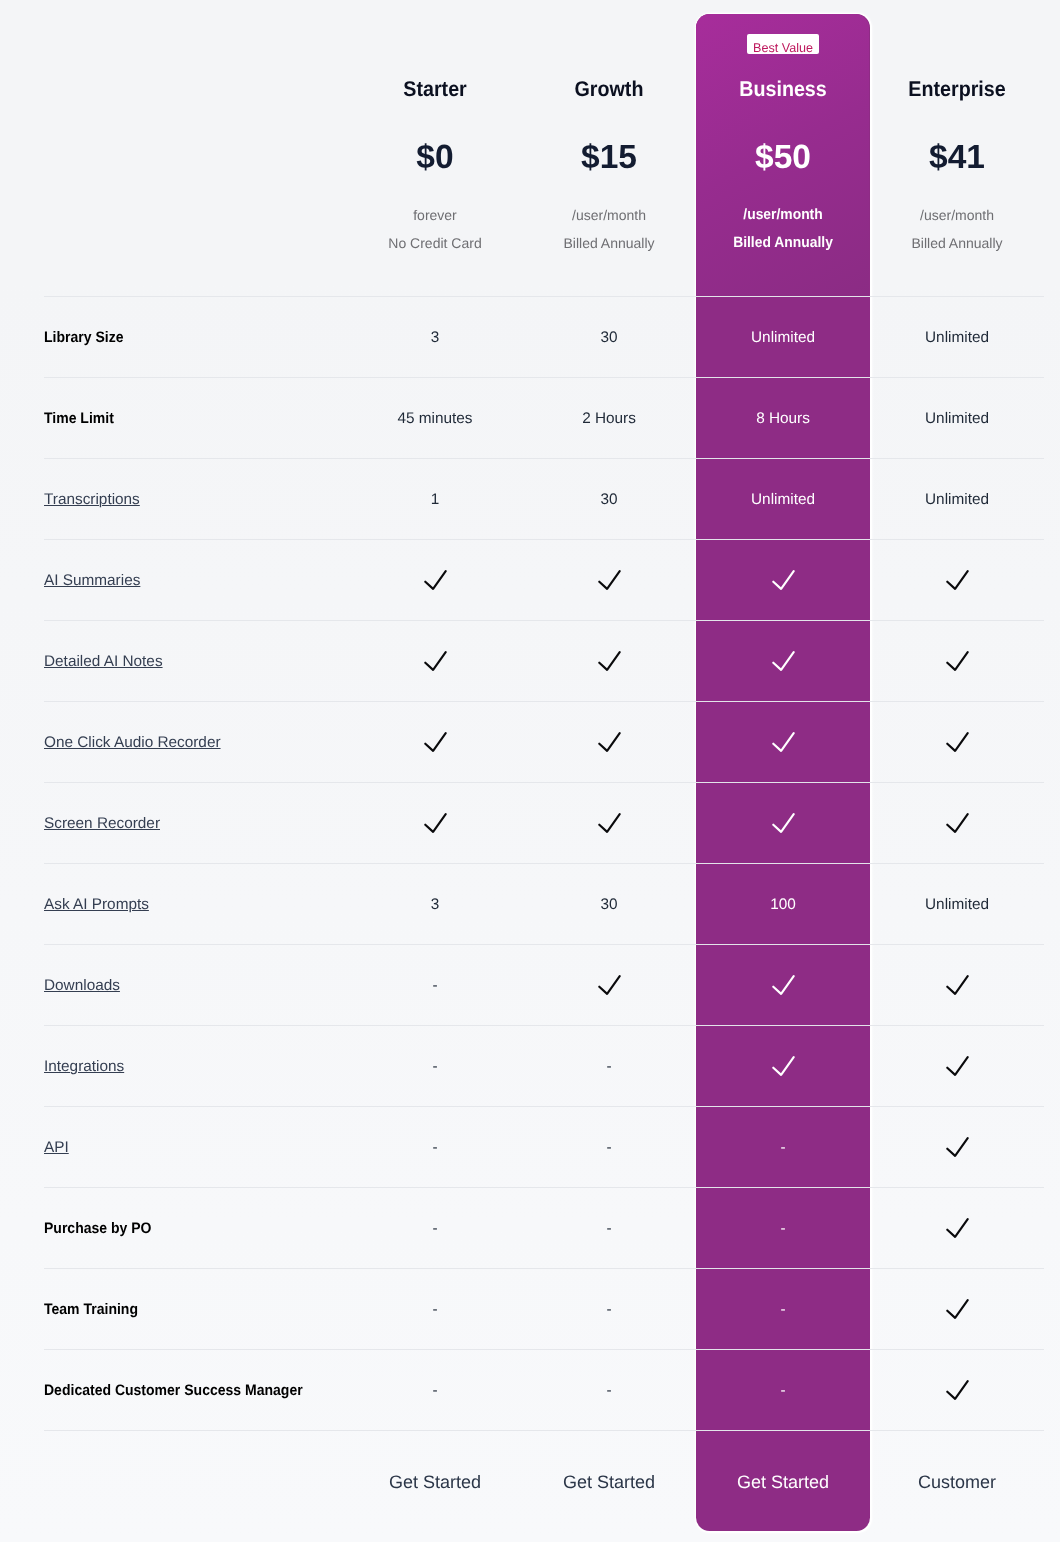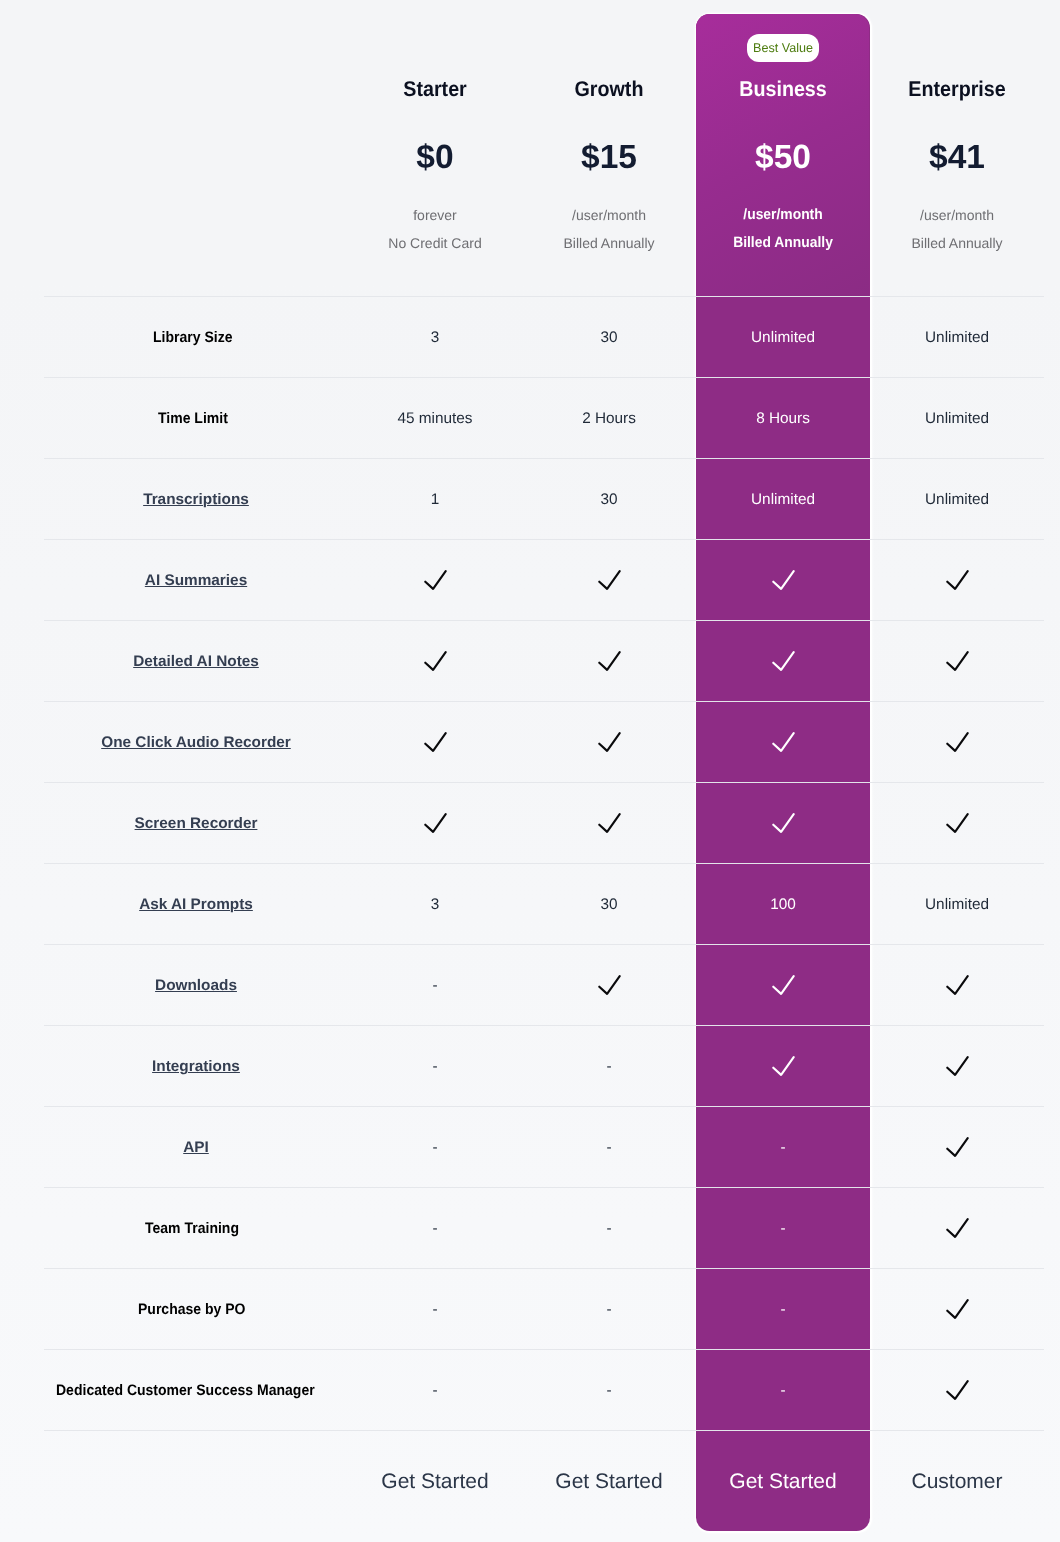--- a/index.html
+++ b/index.html
@@ -37,42 +37,42 @@
     border-collapse:collapse;table-layout:fixed;z-index:3;
   }
   col.c0{width:304px}
   col.cx{width:174px}
   td{padding:0;margin:0;}
 
   tr.hrow td{height:296px;vertical-align:top;padding:0;}
   .planhead{text-align:center;position:relative;height:296px;}
   .badge{
     position:absolute;left:50%;transform:translateX(-50%);
-    top:33.5px;height:28px;line-height:28px;
-    background:#fff;color:#4d7c0f;
-    font-size:12.6px;border-radius:12px;padding:0 6px;
+    top:33.5px;height:20px;line-height:28px;
+    background:#fff;color:#be185d;
+    font-size:12.6px;border-radius:2px;padding:0 6px;
     font-weight:normal;white-space:nowrap;
   }
   .planname{position:absolute;left:0;right:0;top:75.5px;font-size:21.3px;font-weight:bold;color:#0b1020;line-height:26px;transform:scaleX(0.925);}
   .planprice{position:absolute;left:0;right:0;top:138px;font-size:33.5px;font-weight:bold;color:#131c31;line-height:40px;}
   .planmeta{font-size:14px;color:#6e6e72;line-height:20px;position:absolute;left:0;right:0;}
   .planper{top:205px;}
   .planbill{top:233px;}
   .hl .planname,.hl .planprice,.hl .planmeta{color:#fff;}
   .hl .planmeta{font-weight:bold;font-size:15px;transform:scaleX(0.925);}
 
   tr.frow td{height:81px;border-top:1px solid #e5e7eb;font-size:15.35px;color:#1f2937;}
-  tr.frow td.lbl{text-align:center;font-weight:bold;color:#000;font-size:0;}
+  tr.frow td.lbl{text-align:left;font-weight:bold;color:#000;font-size:0;}
   span.lbltxt{display:inline-block;font-size:15.2px;transform:scaleX(0.923);transform-origin:left center;}
   td.val{text-align:center;padding-top:2px;}
   td.valicon{text-align:center;padding-top:0;}
   tr.frow td.hl{color:#fff;border-top-color:#e3e5ea;}
-  a.flink{position:relative;top:1px;color:#343e51;text-decoration:underline;font-weight:bold;font-size:15.35px;text-underline-offset:0.5px;text-decoration-thickness:1px;}
-
-  tr.ctarow td{height:102px;border-top:1px solid #e5e7eb;font-size:21px;text-align:center;color:#2b3648;vertical-align:middle;padding-top:1px;}
+  a.flink{position:relative;top:1px;color:#343e51;text-decoration:underline;font-weight:normal;font-size:15.35px;text-underline-offset:0.5px;text-decoration-thickness:1px;}
+
+  tr.ctarow td{height:102px;border-top:1px solid #e5e7eb;font-size:18px;text-align:center;color:#2b3648;vertical-align:middle;padding-top:1px;}
   tr.ctarow td.hl{color:#fff;border-top-color:#e3e5ea;}
   a.cta{color:inherit;text-decoration:none;}
   svg.check{display:block;margin:0 auto;}
 </style>
 </head>
 <body>
 
 <div class="wrap">
   <div class="hl-glow"></div>
   <div class="hl-card">
@@ -282,32 +282,32 @@
           <td class="val">-</td>
           <td class="val">-</td>
           <td class="val hl">-</td>
           <td class="val valicon">
             <svg class="check" width="23" height="20" viewBox="0 0 23 20" fill="none" xmlns="http://www.w3.org/2000/svg">
               <path d="M1.3 11.75 L9.1 18.85 L21.7 1.15" stroke="#0a0a0c" stroke-width="2.15" stroke-linecap="round" stroke-linejoin="round"></path>
             </svg>
           </td>
         </tr>
         <tr class="frow">
+          <td class="lbl"><span class="lbltxt">Purchase by PO</span></td>
+          <td class="val">-</td>
+          <td class="val">-</td>
+          <td class="val hl">-</td>
+          <td class="val valicon">
+            <svg class="check" width="23" height="20" viewBox="0 0 23 20" fill="none" xmlns="http://www.w3.org/2000/svg">
+              <path d="M1.3 11.75 L9.1 18.85 L21.7 1.15" stroke="#0a0a0c" stroke-width="2.15" stroke-linecap="round" stroke-linejoin="round"></path>
+            </svg>
+          </td>
+        </tr>
+        <tr class="frow">
           <td class="lbl"><span class="lbltxt">Team Training</span></td>
-          <td class="val">-</td>
-          <td class="val">-</td>
-          <td class="val hl">-</td>
-          <td class="val valicon">
-            <svg class="check" width="23" height="20" viewBox="0 0 23 20" fill="none" xmlns="http://www.w3.org/2000/svg">
-              <path d="M1.3 11.75 L9.1 18.85 L21.7 1.15" stroke="#0a0a0c" stroke-width="2.15" stroke-linecap="round" stroke-linejoin="round"></path>
-            </svg>
-          </td>
-        </tr>
-        <tr class="frow">
-          <td class="lbl"><span class="lbltxt">Purchase by PO</span></td>
           <td class="val">-</td>
           <td class="val">-</td>
           <td class="val hl">-</td>
           <td class="val valicon">
             <svg class="check" width="23" height="20" viewBox="0 0 23 20" fill="none" xmlns="http://www.w3.org/2000/svg">
               <path d="M1.3 11.75 L9.1 18.85 L21.7 1.15" stroke="#0a0a0c" stroke-width="2.15" stroke-linecap="round" stroke-linejoin="round"></path>
             </svg>
           </td>
         </tr>
         <tr class="frow">

